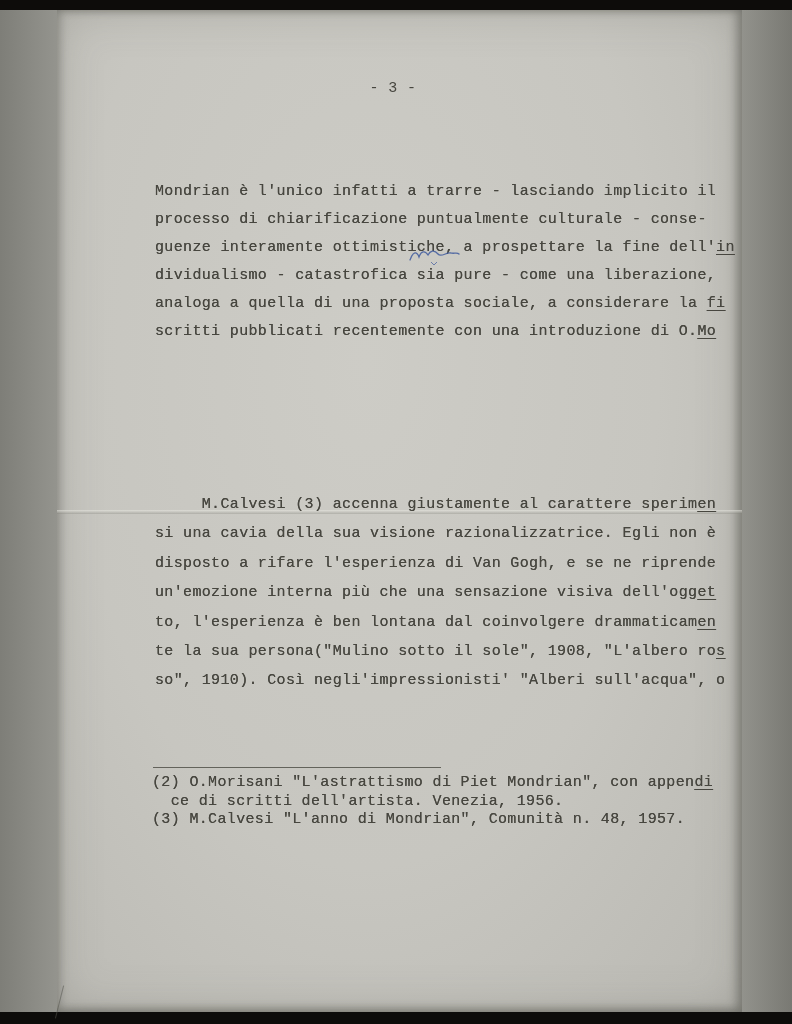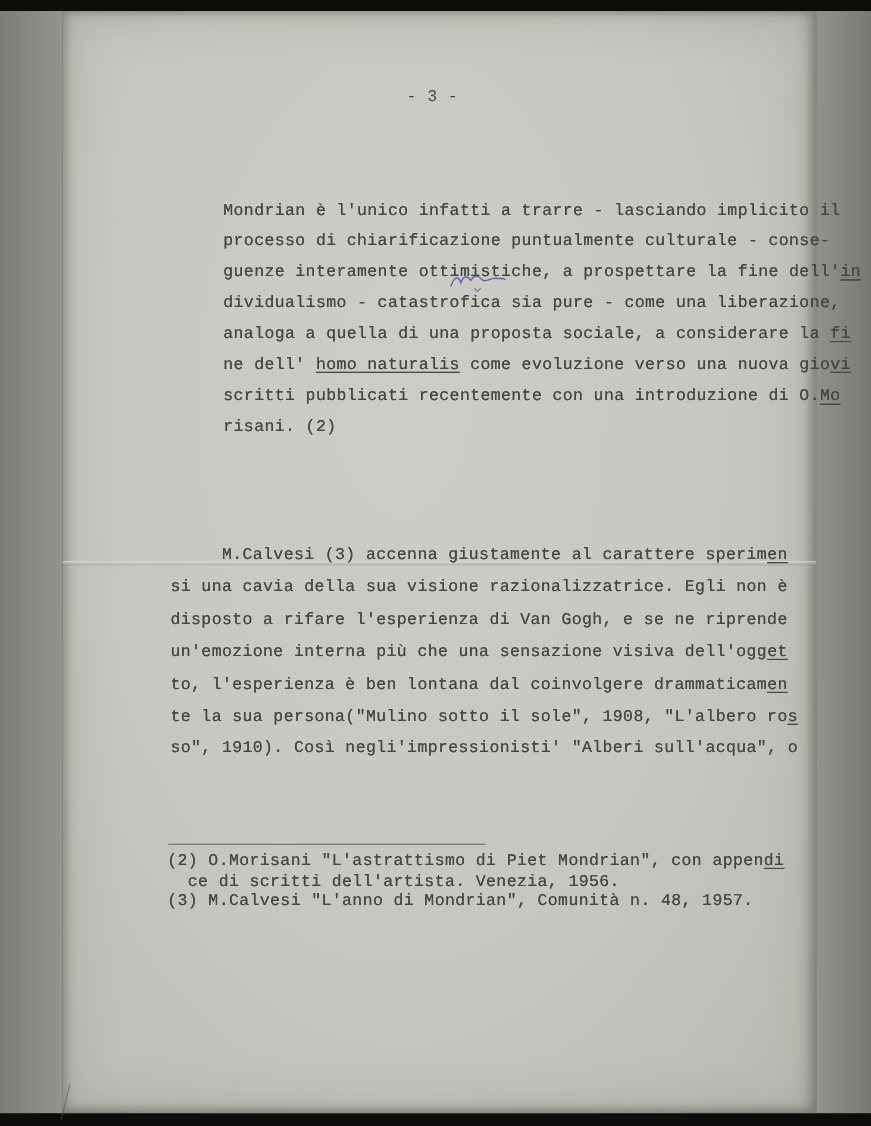--- a/index.html
+++ b/index.html
@@ -37,21 +37,21 @@
     font-size: 15px; letter-spacing: 0.35px;
     color: #47463f;
   }
   .tblock { position: absolute; color: #47463f; }
   .tline {
     font-size: 15px;
     letter-spacing: 0.35px;
     white-space: pre;
     text-shadow: 0 0 0.45px rgba(64,64,58,0.85);
   }
-  .para .tline { line-height: 28.1px; height: 28.1px; margin-left: 48px; }
+  .para .tline { line-height: 28.1px; height: 28.1px; }
   .para2 .tline { line-height: 29.4px; height: 29.4px; }
   .footnotes .tline { line-height: 18.6px; height: 18.6px; }
   .u { text-decoration: underline; text-underline-offset: 2.5px; text-decoration-thickness: 1px; }
   .footnote-rule {
     position: absolute; left: 96px; top: 757px; width: 288px; height: 0;
     border-top: 1.5px solid rgba(70,70,63,0.78);
   }
   .annotation { position: absolute; left: 350px; top: 236px; }
 </style>
 </head>
@@ -66,23 +66,21 @@
     <div class="corner-crease"></div>
 
     <div class="page-number">- 3 -</div>
 
     <div class="tblock para" style="left:98px; top:168px;">
         <div class="tline"><span>Mondrian è l'unico infatti a trarre - lasciando implicito il</span></div>
         <div class="tline"><span>processo di chiarificazione puntualmente culturale - conse-</span></div>
         <div class="tline"><span>guenze interamente ottimistiche, a prospettare la fine dell'</span><span class="u">in</span></div>
         <div class="tline"><span>dividualismo - catastrofica sia pure - come una liberazione,</span></div>
         <div class="tline"><span>analoga a quella di una proposta sociale, a considerare la </span><span class="u">fi</span></div>
-        <div class="tline"><span>ne dell' </span><span class="u">homo naturalis</span><span> come evoluzione verso una nuova gio</span><span class="u">vi</span></div>
         <div class="tline"><span>scritti pubblicati recentemente con una introduzione di O.</span><span class="u">Mo</span></div>
-        <div class="tline"><span>risani. (2)</span></div>
       </div>
 
     <svg class="annotation" width="54" height="20" viewBox="0 0 54 20">
       <path d="M3,14 C6,5 10,5 12,11 C14,5 18,4 21,9 C23,5 27,3 31,8 C34,12 39,6 44,7 C47,8 50,6 52,8" fill="none" stroke="#3f5a9e" stroke-width="1.3" stroke-linecap="round" opacity="0.85"></path>
       <path d="M24,16 L27,19 L30,16" fill="none" stroke="#3f5a9e" stroke-width="1" opacity="0.7"></path>
     </svg>
 
     <div class="tblock para2" style="left:98px; top:480px;">
         <div class="tline"><span>     M.Calvesi (3) accenna giustamente al carattere sperim</span><span class="u">en</span></div>
         <div class="tline"><span>si una cavia della sua visione razionalizzatrice. Egli non è</span></div>

